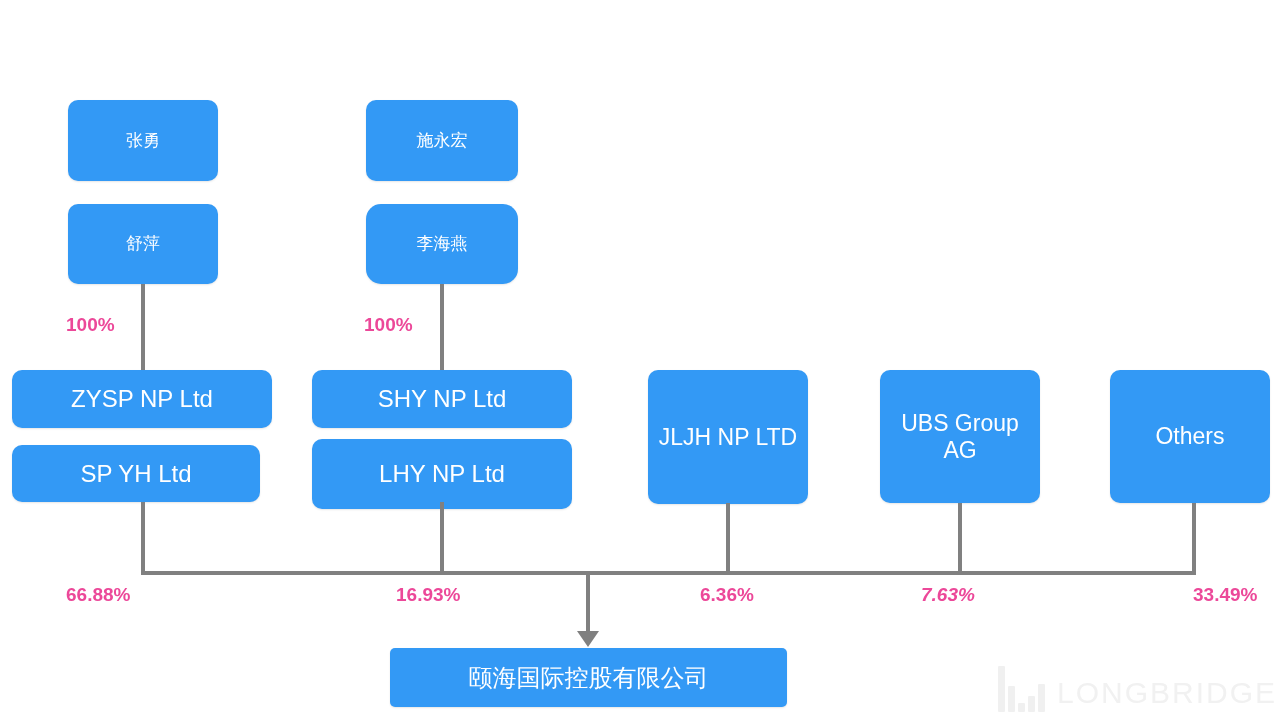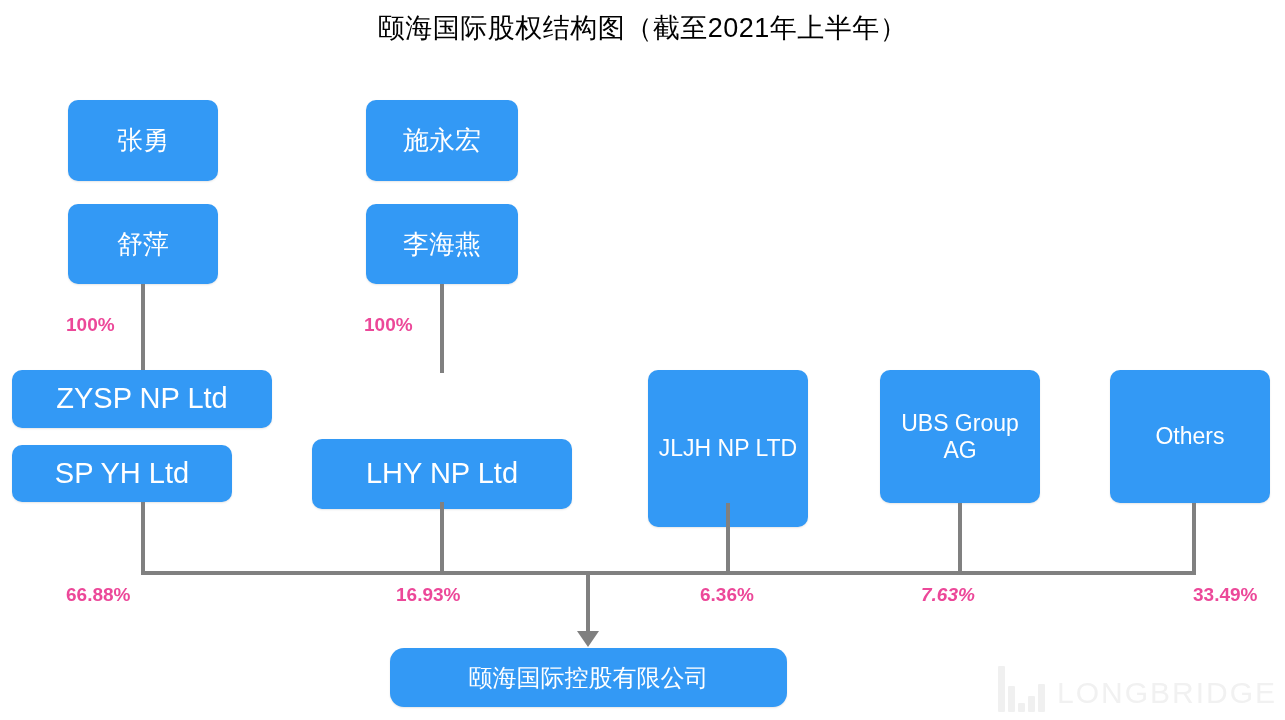--- a/index.html
+++ b/index.html
@@ -38,24 +38,24 @@
     color: #ffffff;
     display: flex;
     align-items: center;
     justify-content: center;
     text-align: center;
     line-height: 1.16;
     font-weight: 400;
     padding: 2px 6px;
     box-shadow: 0 1px 2px rgba(0,0,0,0.10);
   }
-  .node.cjk { font-size: 26px; }
-  .node.latin { font-size: 29px; }
+  .node.cjk { font-size: 17px; }
+  .node.latin { font-size: 24px; }
   .node.latin-sm { font-size: 23px; }
-  .node.root { font-size: 24px; border-radius: 14px; }
+  .node.root { font-size: 24px; border-radius: 5px; }
 
   .edge {
     position: absolute;
     background: #808080;
   }
   .edge.v { width: 4px; }
   .edge.h { height: 4px; }
 
   .pct {
     position: absolute;
@@ -107,40 +107,40 @@
     letter-spacing: 2px;
     line-height: 1;
     padding-bottom: 4px;
   }
 </style>
 </head>
 <body>
 
 <div id="stage">
 
-  <div id="chart-title">颐海国际股权结构图（截至2021年上半年）</div>
 
   <div class="node cjk" style="left:68px; top:100px; width:150px; height:81px;">张勇</div>
   <div class="node cjk" style="left:68px; top:204px; width:150px; height:80px;">舒萍</div>
 
   <div class="node cjk" style="left:366px; top:100px; width:152px; height:81px;">施永宏</div>
-  <div class="node cjk" style="left:366px; top:204px; width:152px; height:80px;">李海燕</div>
+  <div class="node cjk" style="left:366px; top:204px; width:152px; height:80px;border-radius:15px;">李海燕</div>
 
   <div class="edge v" style="left:141px; top:284px; height:89px;"></div>
   <div class="pct" style="left:66px; top:314px;">100%</div>
 
   <div class="edge v" style="left:440px; top:284px; height:89px;"></div>
   <div class="pct" style="left:364px; top:314px;">100%</div>
 
   <div class="node latin" style="left:12px; top:370px; width:260px; height:58px;">ZYSP NP Ltd</div>
-  <div class="node latin" style="left:12px; top:445px; width:220px; height:57px;">SP YH Ltd</div>
+  <div class="node latin" style="left:12px; top:445px; width:248px; height:57px;">SP YH Ltd</div>
 
+  <div class="node latin" style="left:312px; top:370px; width:260px; height:58px;">SHY NP Ltd</div>
   <div class="node latin" style="left:312px; top:439px; width:260px; height:70px;">LHY NP Ltd</div>
 
-  <div class="node latin-sm" style="left:648px; top:370px; width:160px; height:157px;">JLJH NP LTD</div>
+  <div class="node latin-sm" style="left:648px; top:370px; width:160px; height:134px;">JLJH NP LTD</div>
 
   <div class="node latin-sm" style="left:880px; top:370px; width:160px; height:133px;">UBS Group AG</div>
 
   <div class="node latin-sm" style="left:1110px; top:370px; width:160px; height:133px;">Others</div>
 
   <div class="edge v" style="left:141px; top:502px; height:73px;"></div>
   <div class="edge v" style="left:440px; top:502px; height:73px;"></div>
   <div class="edge v" style="left:726px; top:503px; height:72px;"></div>
   <div class="edge v" style="left:958px; top:503px; height:72px;"></div>
   <div class="edge v" style="left:1192px; top:503px; height:72px;"></div>

